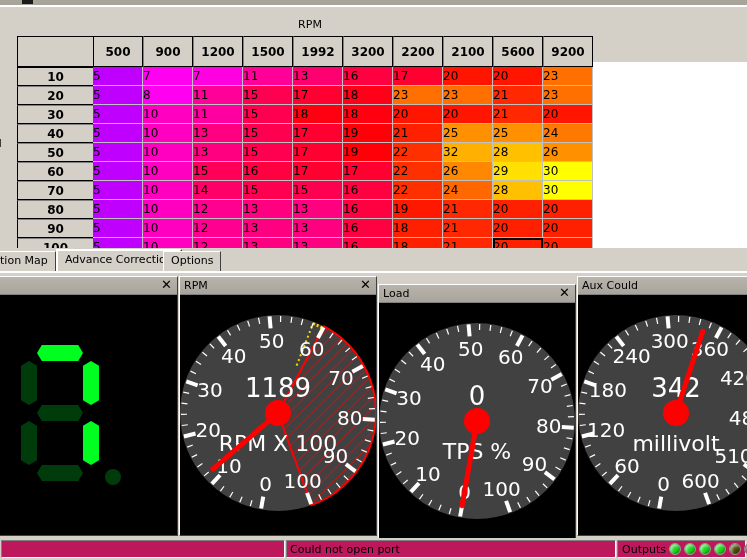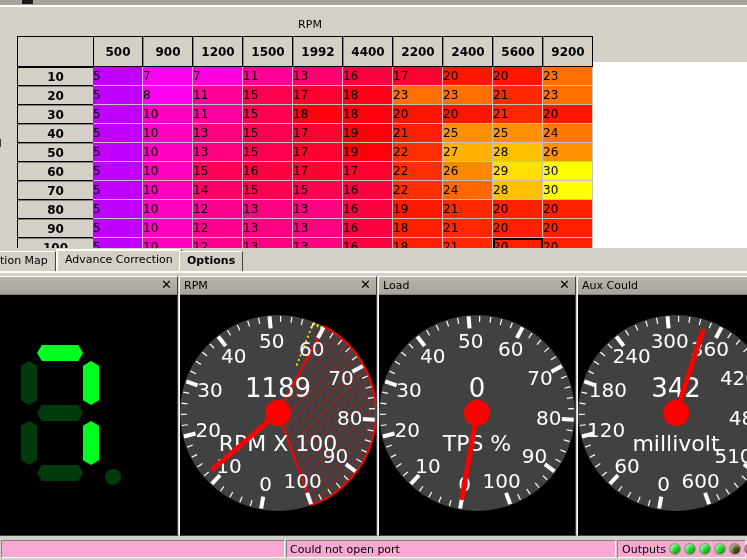--- a/index.html
+++ b/index.html
@@ -149,33 +149,33 @@
     line-height: 14px; cursor: pointer;
   }
   .panel .pbody {
     position: absolute; left: 0; top: 18px; right: 0; bottom: 0;
     background: #000; overflow: hidden;
   }
 
   
   #panel-advance { left: -90px; width: 268px; }
   #panel-rpm     { left: 179px; width: 198px; }
-  #panel-load    { left: 378px; width: 198px; }
+  #panel-load    { left: 378px; width: 198px; margin-top: 8px; }
   #panel-aux     { left: 577px; width: 198px; }
 
   .gauge-svg { position: absolute; left: 0; top: 0; }
 
   
   .statusbar {
     position: absolute; left: 0; top: 538px; width: 747px; height: 22px;
     background: #d4d0c8;
   }
   .sb-cell {
     position: absolute; top: 2px; height: 18px;
-    background: #f9a8d4;
+    background: #be185d;
     border: 1px solid #808080;
     border-right-color: #ffffff;
     border-bottom-color: #ffffff;
     font-size: 11px; color: #000;
     padding: 2px 0 0 3px;
     white-space: nowrap;
   }
   #sb-left { left: 1px; width: 284px; }
   #sb-msg  { left: 286px; width: 330px; }
   #sb-out  { left: 617px; width: 129px; padding-left: 4px; }
@@ -207,23 +207,23 @@
     <div class="loadlabel">ad</div>
     <table class="map">
       <thead>
         <tr>
           <th class="corner tall"></th>
         <th class="colhead first">500</th>
             <th class="colhead">900</th>
             <th class="colhead">1200</th>
             <th class="colhead">1500</th>
             <th class="colhead">1992</th>
-            <th class="colhead">4400</th>
+            <th class="colhead">3200</th>
             <th class="colhead">2200</th>
-            <th class="colhead">2400</th>
+            <th class="colhead">2100</th>
             <th class="colhead">5600</th>
             <th class="colhead">9200</th>
           </tr>
       </thead>
       <tbody id="map-body">
           <tr class="r0">
             <td class="rowhead">10</td>
             <td class="cell" style="background: rgb(191, 0, 255);">5</td>
             <td class="cell" style="background: rgb(255, 0, 240);">7</td>
             <td class="cell" style="background: rgb(255, 0, 224);">7</td>
@@ -276,21 +276,21 @@
           </tr>
           <tr class="r4">
             <td class="rowhead">50</td>
             <td class="cell" style="background: rgb(191, 0, 255);">5</td>
             <td class="cell" style="background: rgb(255, 0, 192);">10</td>
             <td class="cell" style="background: rgb(255, 0, 128);">13</td>
             <td class="cell" style="background: rgb(255, 0, 80);">15</td>
             <td class="cell" style="background: rgb(255, 0, 48);">17</td>
             <td class="cell" style="background: rgb(255, 0, 8);">19</td>
             <td class="cell" style="background: rgb(255, 48, 0);">22</td>
-            <td class="cell" style="background: rgb(255, 176, 0);">27</td>
+            <td class="cell" style="background: rgb(255, 176, 0);">32</td>
             <td class="cell" style="background: rgb(255, 192, 0);">28</td>
             <td class="cell" style="background: rgb(255, 144, 0);">26</td>
           </tr>
           <tr class="r5">
             <td class="rowhead">60</td>
             <td class="cell" style="background: rgb(191, 0, 255);">5</td>
             <td class="cell" style="background: rgb(255, 0, 192);">10</td>
             <td class="cell" style="background: rgb(255, 0, 88);">15</td>
             <td class="cell" style="background: rgb(255, 0, 64);">16</td>
             <td class="cell" style="background: rgb(255, 0, 48);">17</td>
@@ -352,21 +352,21 @@
             <td class="cell sel" style="background: rgb(255, 32, 0);">20</td>
             <td class="cell" style="background: rgb(255, 32, 0);">20</td>
           </tr>
         </tbody>
     </table>
   </div>
 
   <div class="tabstrip">
       <div class="tab" style="left: -18px;"><span>nition Map</span></div>
       <div class="tab active" style="left: 56px;"><span>Advance Correction</span></div>
-      <div class="tab" style="left: 179px; font-weight: bold;"><span>Options</span></div>
+      <div class="tab" style="left: 163px;"><span>Options</span></div>
     </div>
   <div class="tabline"></div>
 
   <div class="panel" id="panel-advance">
     <div class="ptitle">
 
       <span class="pclose">✕</span>
     </div>
     <div class="pbody">
       <svg class="gauge-svg" id="svg-sevenseg" width="266" height="240" viewBox="0 0 266 240">

